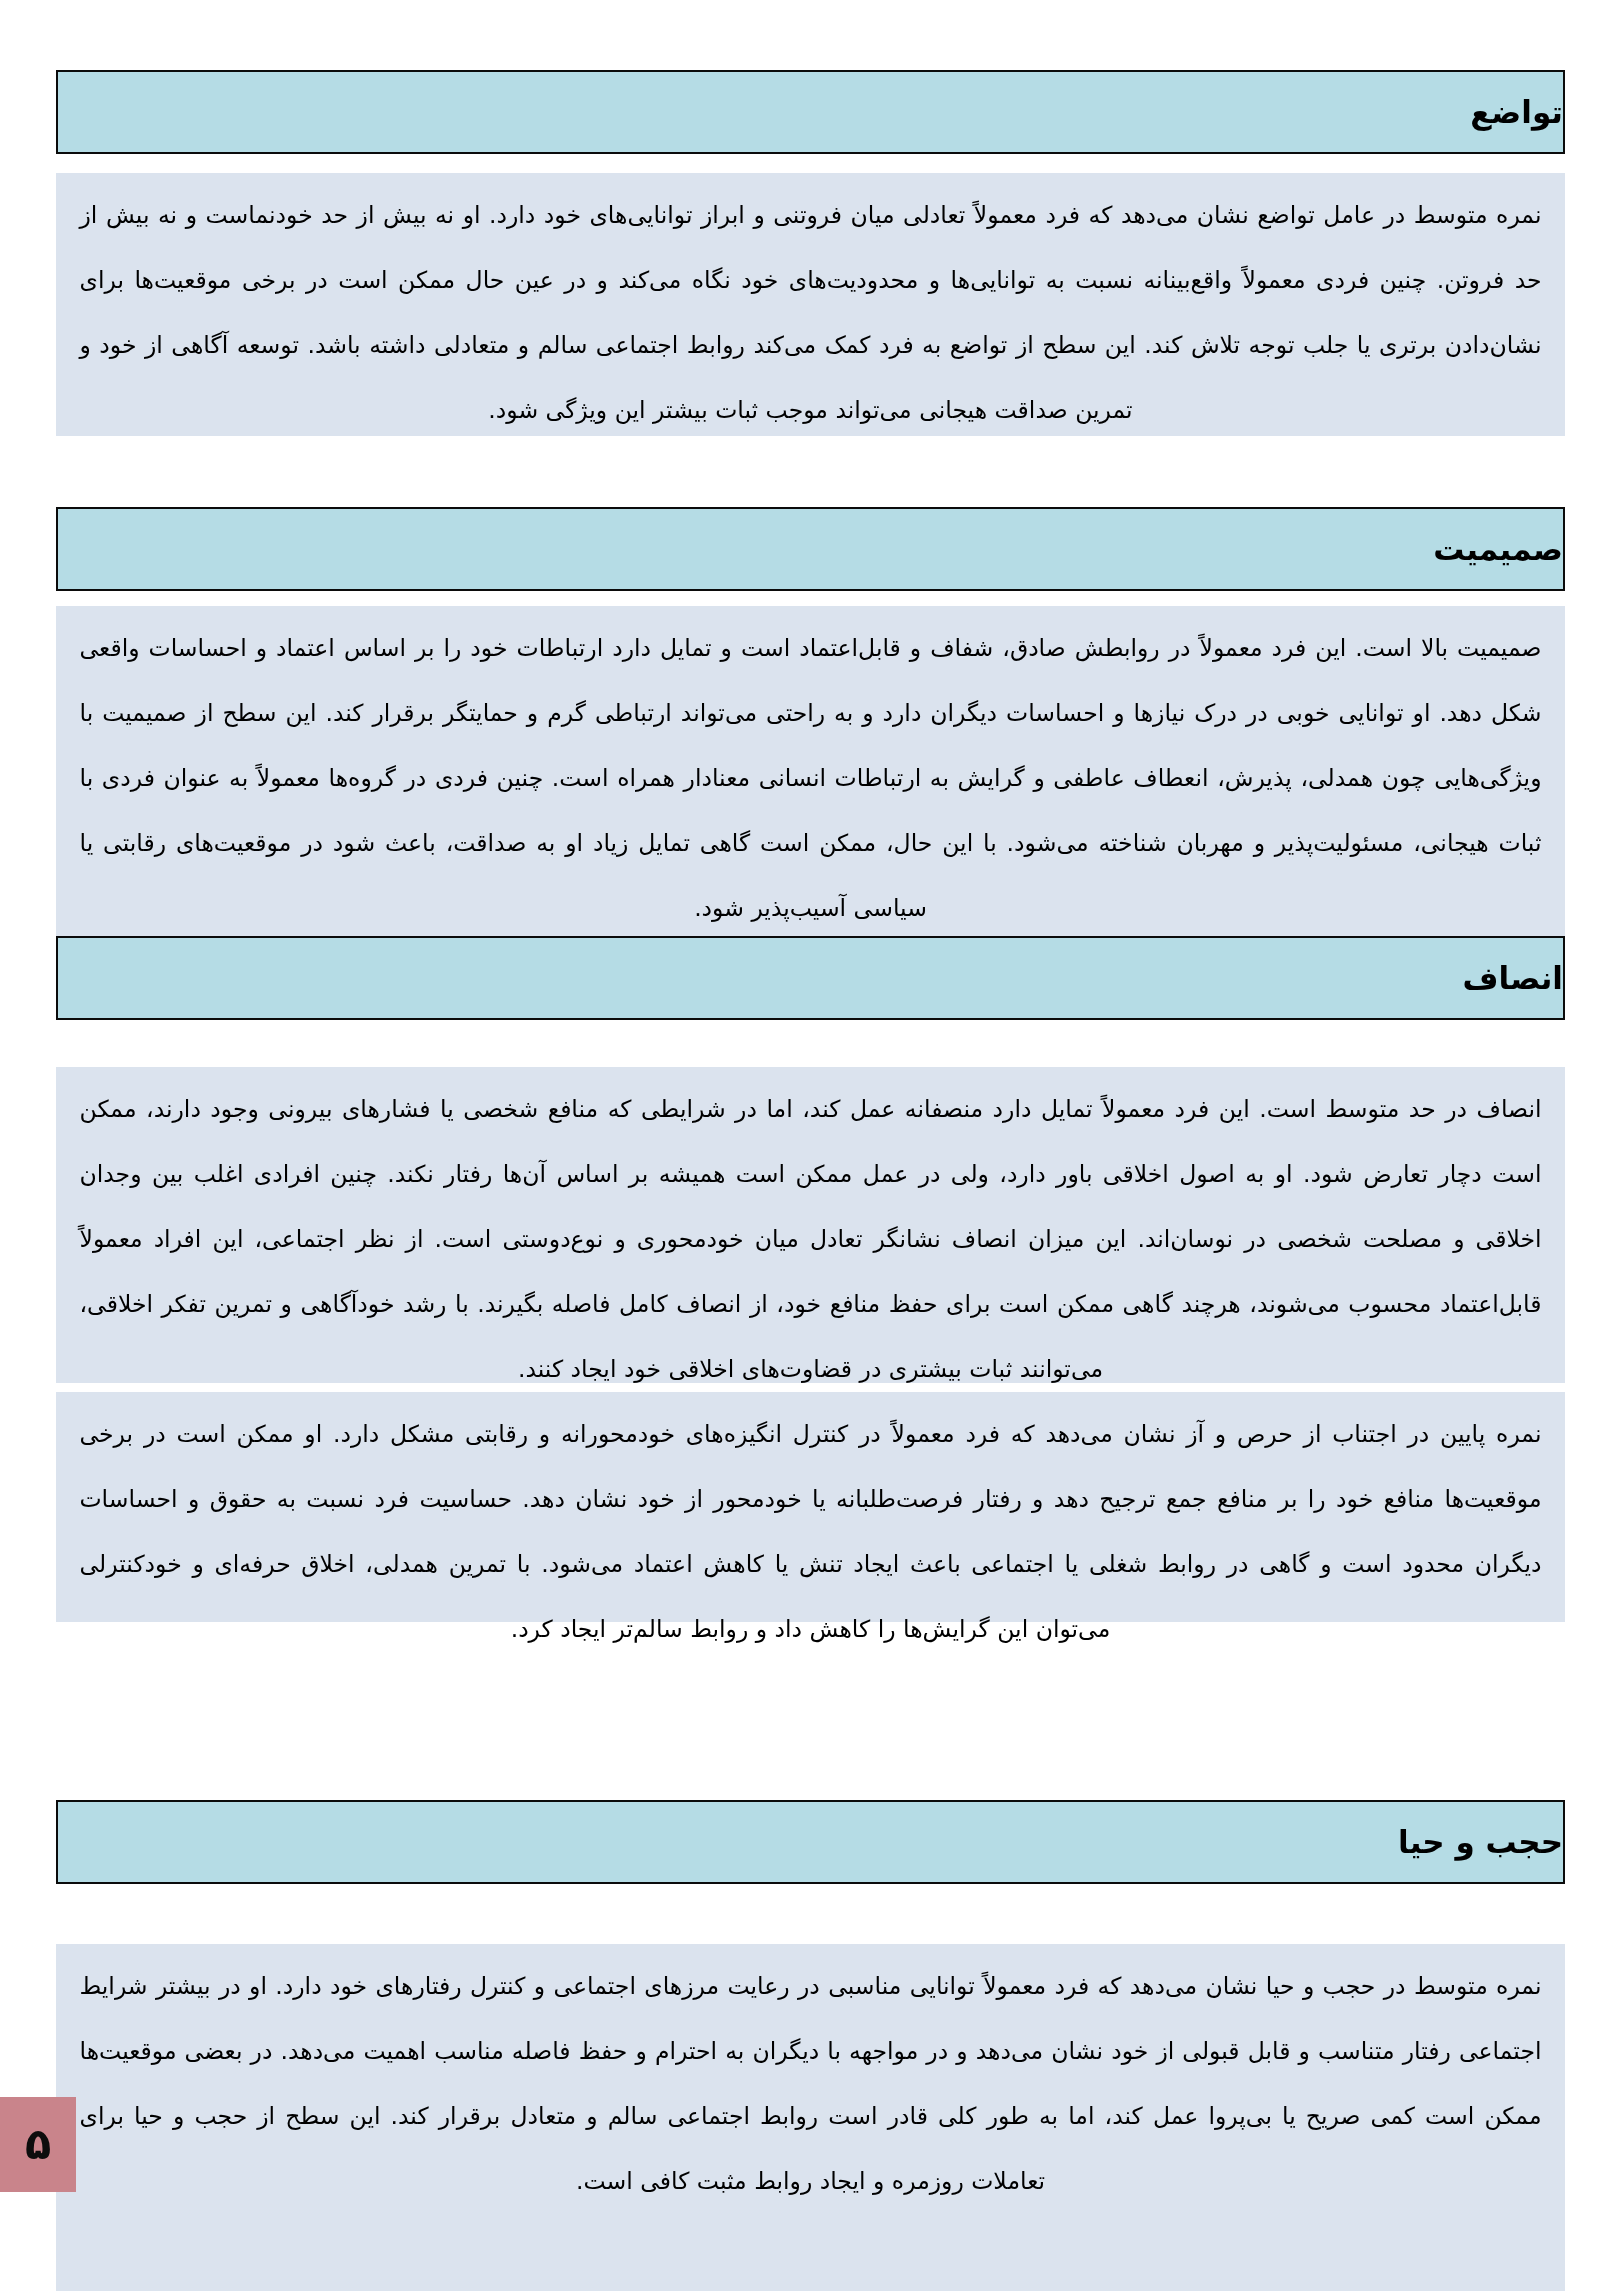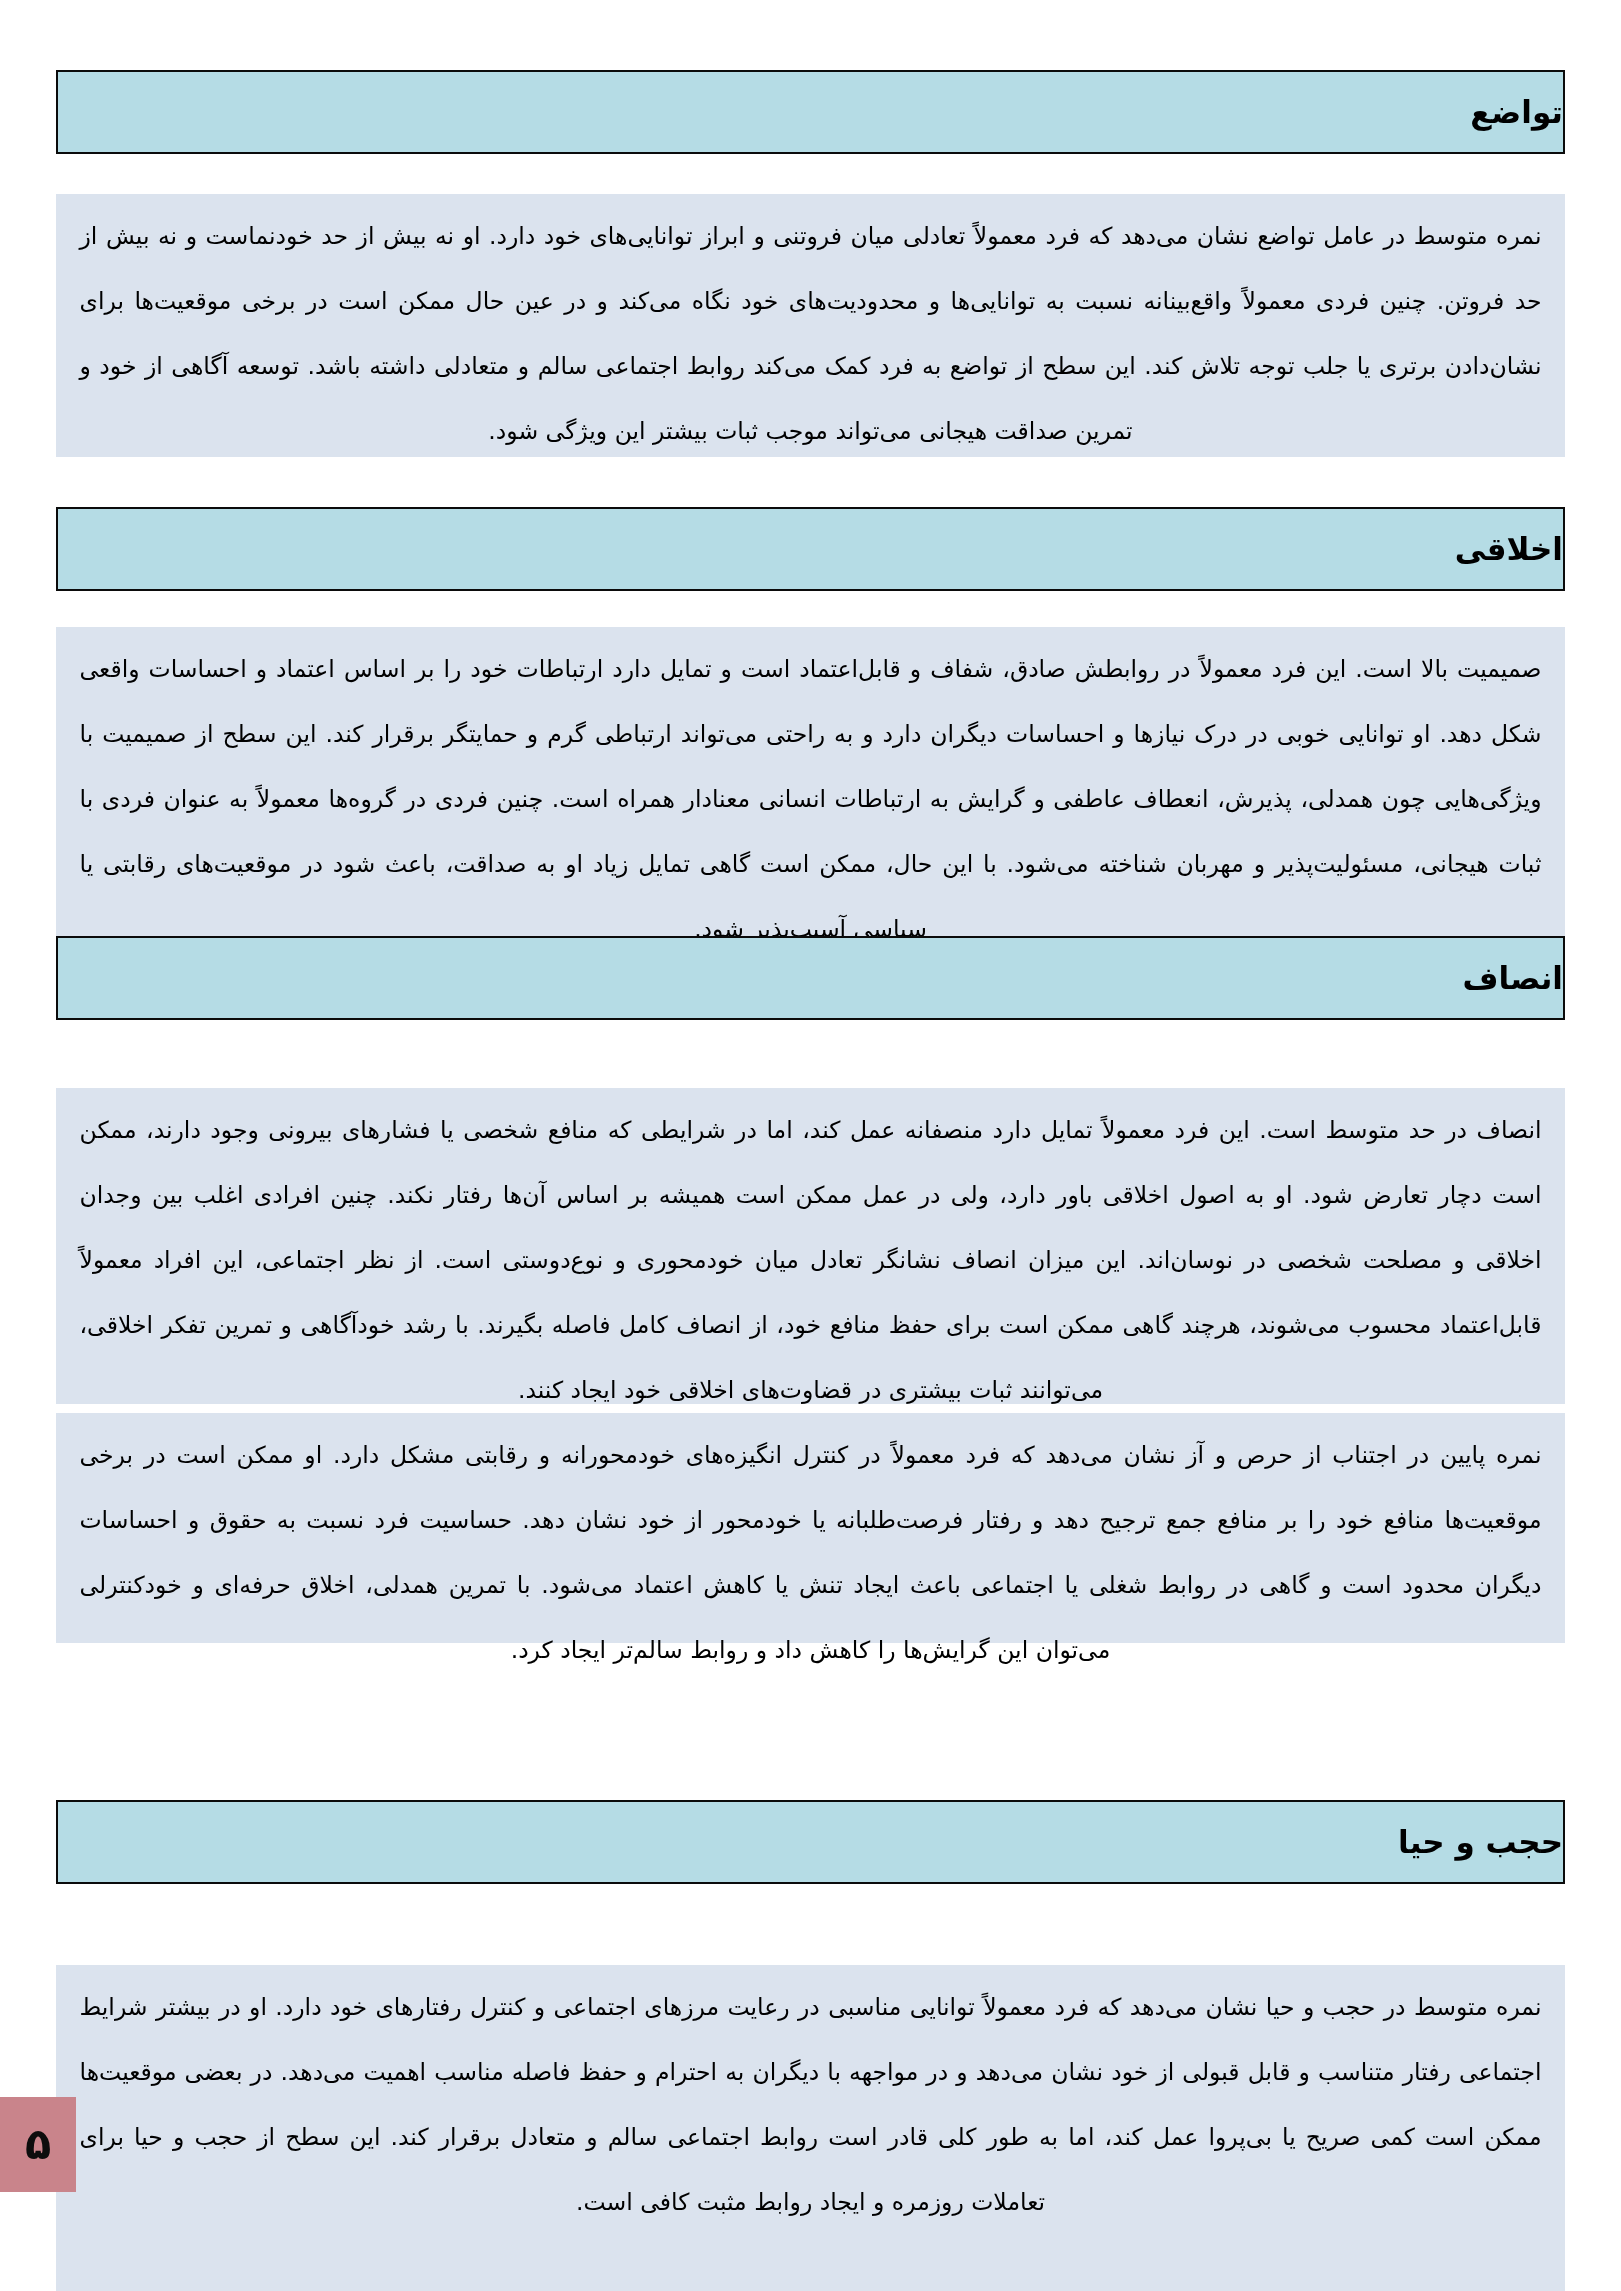--- a/index.html
+++ b/index.html
@@ -37,21 +37,20 @@
     color: #000000;
     letter-spacing: 0;
   }
   .sec-body {
     position: absolute;
     left: 56px;
     width: 1509px;
     background: #dbe3ee;
     box-sizing: border-box;
     padding: 9.8px 23.5px 0 23.5px;
-    margin-top: 21px;
   }
   .sec-body p {
     margin: 0;
     direction: rtl;
     text-align: justify;
     text-align-last: center;
     font-size: 23.5px;
     line-height: 65px;
     color: #000000;
   }
@@ -85,21 +84,21 @@
 <div class="page">
 
   <div class="sec-header" id="h1">
     <h2>تواضع</h2>
   </div>
   <div class="sec-body" id="b1">
     <p>نمره متوسط در عامل تواضع نشان می‌دهد که فرد معمولاً تعادلی میان فروتنی و ابراز توانایی‌های خود دارد. او نه بیش از حد خودنماست و نه بیش از حد فروتن. چنین فردی معمولاً واقع‌بینانه نسبت به توانایی‌ها و محدودیت‌های خود نگاه می‌کند و در عین حال ممکن است در برخی موقعیت‌ها برای نشان‌دادن برتری یا جلب توجه تلاش کند. این سطح از تواضع به فرد کمک می‌کند روابط اجتماعی سالم و متعادلی داشته باشد. توسعه آگاهی از خود و تمرین صداقت هیجانی می‌تواند موجب ثبات بیشتر این ویژگی شود.</p>
   </div>
 
   <div class="sec-header" id="h2">
-    <h2>اخلاقی</h2>
+    <h2>صمیمیت</h2>
   </div>
   <div class="sec-body" id="b2">
     <p>صمیمیت بالا است. این فرد معمولاً در روابطش صادق، شفاف و قابل‌اعتماد است و تمایل دارد ارتباطات خود را بر اساس اعتماد و احساسات واقعی شکل دهد. او توانایی خوبی در درک نیازها و احساسات دیگران دارد و به راحتی می‌تواند ارتباطی گرم و حمایتگر برقرار کند. این سطح از صمیمیت با ویژگی‌هایی چون همدلی، پذیرش، انعطاف عاطفی و گرایش به ارتباطات انسانی معنادار همراه است. چنین فردی در گروه‌ها معمولاً به عنوان فردی با ثبات هیجانی، مسئولیت‌پذیر و مهربان شناخته می‌شود. با این حال، ممکن است گاهی تمایل زیاد او به صداقت، باعث شود در موقعیت‌های رقابتی یا سیاسی آسیب‌پذیر شود.</p>
   </div>
 
   <div class="sec-header" id="h3">
     <h2>انصاف</h2>
   </div>
   <div class="sec-body" id="b3">
     <p>انصاف در حد متوسط است. این فرد معمولاً تمایل دارد منصفانه عمل کند، اما در شرایطی که منافع شخصی یا فشارهای بیرونی وجود دارند، ممکن است دچار تعارض شود. او به اصول اخلاقی باور دارد، ولی در عمل ممکن است همیشه بر اساس آن‌ها رفتار نکند. چنین افرادی اغلب بین وجدان اخلاقی و مصلحت شخصی در نوسان‌اند. این میزان انصاف نشانگر تعادل میان خودمحوری و نوع‌دوستی است. از نظر اجتماعی، این افراد معمولاً قابل‌اعتماد محسوب می‌شوند، هرچند گاهی ممکن است برای حفظ منافع خود، از انصاف کامل فاصله بگیرند. با رشد خودآگاهی و تمرین تفکر اخلاقی، می‌توانند ثبات بیشتری در قضاوت‌های اخلاقی خود ایجاد کنند.</p>

